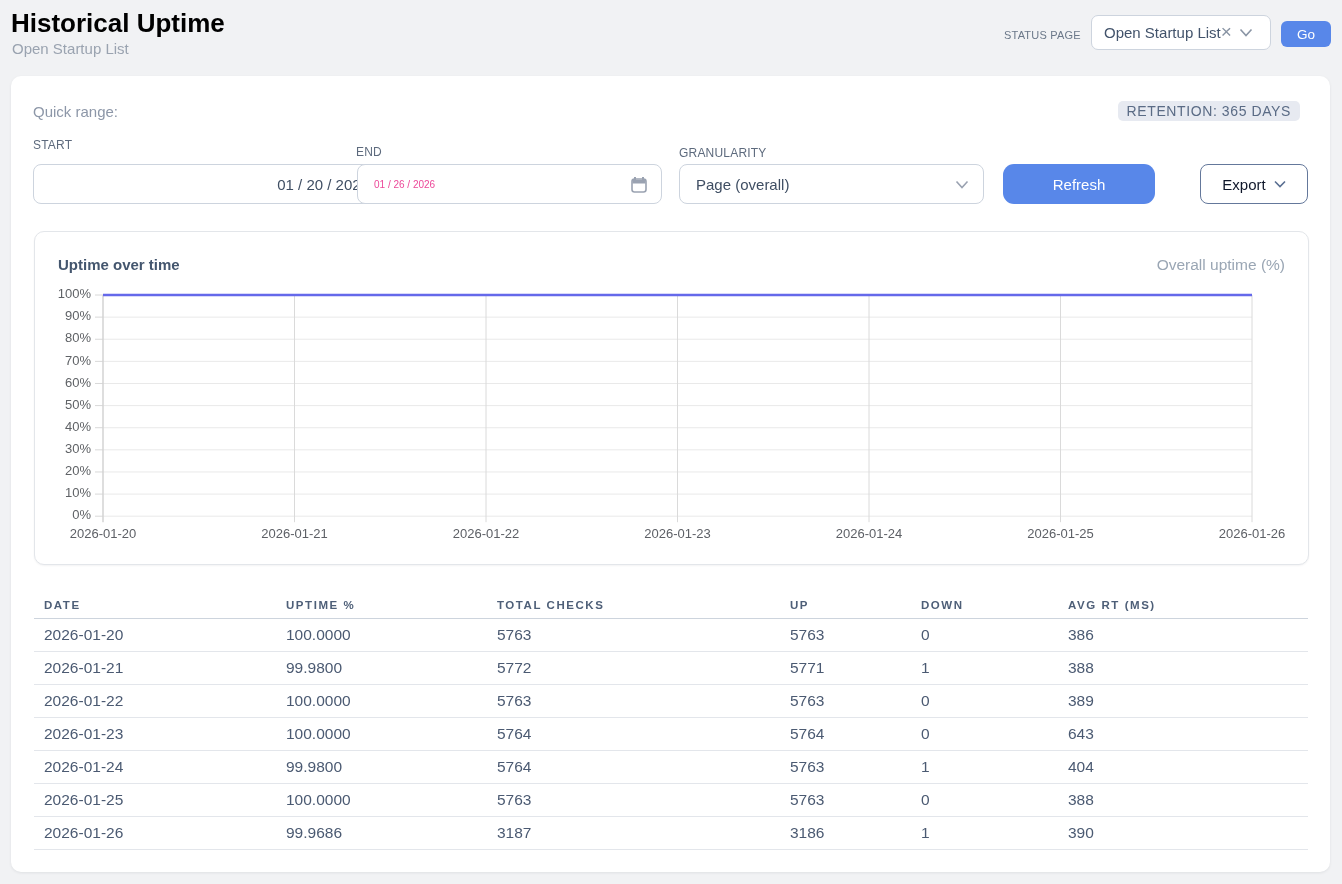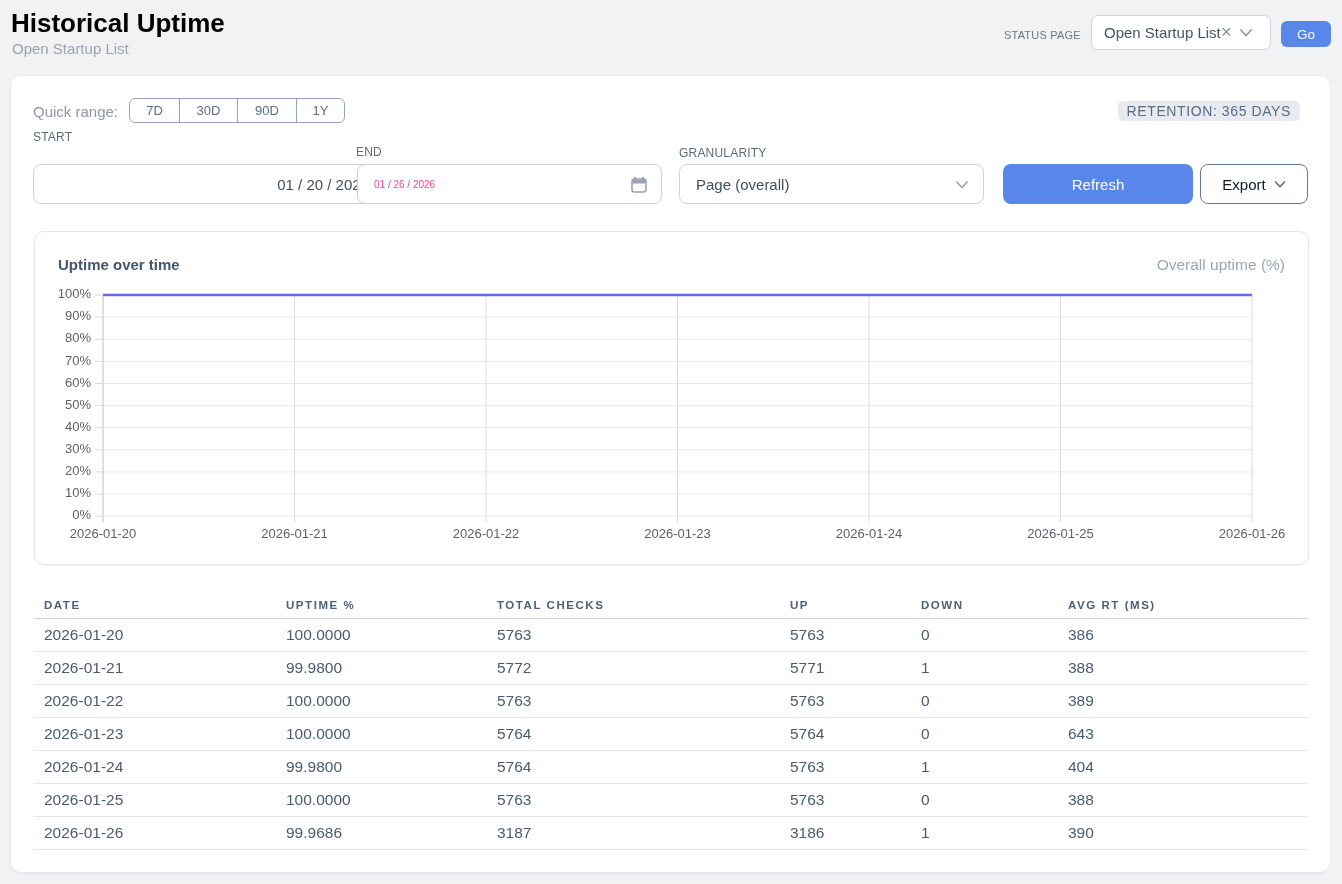--- a/index.html
+++ b/index.html
@@ -25,29 +25,23 @@
     <span style="font-size:19px; color:#8893a3; margin-top:-1px;">×</span>
     <svg style="margin-left:7px;" width="14" height="9" viewBox="0 0 14 9">
         <path d="M1.5 1.5 L7 7.5 L12.5 1.5" fill="none" stroke="#8a95a5" stroke-width="1.6"></path>
       </svg>
   </div>
   <div class="abs btn-blue" style="left:1281px; top:21px; width:50px; height:26px; border-radius:6px; font-size:13.5px;">Go</div>
 
   <div class="abs" style="left:11px; top:76px; width:1319px; height:796px; background:#fff; border-radius:10px; box-shadow:0 1px 3px rgba(16,24,40,.08);">
 
     <div class="abs" style="left:22px; top:27px; font-size:15px; color:#8d97a8;">Quick range:</div>
-    <div class="abs" style="left:118px; top:22px; height:25px; display:flex; border:1px solid #93a3bd; border-radius:6px; overflow:hidden;">
-      <div style="width:49px; display:flex; align-items:center; justify-content:center; font-size:13px; color:#5b6d8a;">7D</div>
-      <div style="width:58px; display:flex; align-items:center; justify-content:center; font-size:13px; color:#5b6d8a; border-left:1px solid #93a3bd;">30D</div>
-      <div style="width:59px; display:flex; align-items:center; justify-content:center; font-size:13px; color:#5b6d8a; border-left:1px solid #93a3bd;">90D</div>
-      <div style="width:48px; display:flex; align-items:center; justify-content:center; font-size:13px; color:#5b6d8a; border-left:1px solid #93a3bd;">1Y</div>
-    </div>
     <div class="abs" style="right:30px; top:25px; height:20px; background:#e7eaf1; border-radius:5px; display:flex; align-items:center; padding:0 9px; font-size:14px; font-weight:400; color:#5a6b85; letter-spacing:0.6px;">RETENTION: 365 DAYS</div>
 
-    <div class="abs lbl" style="left:22px; top:54px;">START</div>
+    <div class="abs lbl" style="left:22px; top:62px;">START</div>
     <div class="abs lbl" style="left:345px; top:69px;">END</div>
     <div class="abs lbl" style="left:668px; top:70px;">GRANULARITY</div>
 
     <div class="abs inputbox" style="left:22px; top:88px; width:367px; padding:0 14px 0 16px; justify-content:flex-end;">
       <span style="font-size:15px; color:#3f4e63;">01 / 20 / 2026</span>
       <svg width="16" height="17" viewBox="0 0 16 17">
           <path d="M4 1 V4 M12 1 V4" stroke="#9aa2b1" stroke-width="2" fill="none"></path>
           <rect x="1" y="3" width="14" height="13" rx="2.5" fill="none" stroke="#9aa2b1" stroke-width="1.6"></rect>
           <path d="M1.5 7.5 H14.5 V4.5 A1.5 1.5 0 0 0 13 3.8 H3 A1.5 1.5 0 0 0 1.5 4.5 Z" fill="#9aa2b1"></path>
         </svg>
@@ -59,21 +53,21 @@
           <rect x="1" y="3" width="14" height="13" rx="2.5" fill="none" stroke="#9aa2b1" stroke-width="1.6"></rect>
           <path d="M1.5 7.5 H14.5 V4.5 A1.5 1.5 0 0 0 13 3.8 H3 A1.5 1.5 0 0 0 1.5 4.5 Z" fill="#9aa2b1"></path>
         </svg>
     </div>
     <div class="abs inputbox" style="left:668px; top:88px; width:305px; padding:0 14px 0 16px; justify-content:space-between;">
       <span style="font-size:15px; color:#3f4e63;">Page (overall)</span>
       <svg width="14" height="9" viewBox="0 0 14 9">
           <path d="M1.5 1.5 L7 7.5 L12.5 1.5" fill="none" stroke="#9aa2b1" stroke-width="1.6"></path>
         </svg>
     </div>
-    <div class="abs btn-blue" style="left:992px; top:88px; width:190px; height:40px; font-size:15px;">Refresh</div>
+    <div class="abs btn-blue" style="left:992px; top:88px; width:152px; height:40px; font-size:15px;border-radius:11px;">Refresh</div>
     <div class="abs" style="left:1189px; top:88px; width:108px; height:40px; border:1.5px solid #64789b; border-radius:8px; display:flex; align-items:center; justify-content:center; font-size:15px; color:#0f172a; background:#fff;">Export
       <svg style="margin-left:8px;" width="12" height="8" viewBox="0 0 12 8">
           <path d="M1 1.5 L6 6.5 L11 1.5" fill="none" stroke="#5a6f92" stroke-width="1.6"></path>
         </svg>
     </div>
 
     <div class="abs" style="left:23px; top:155px; width:1275px; height:334px; background:#fff; border:1px solid #e3e6ea; border-radius:10px; box-shadow:0 1px 2px rgba(16,24,40,.05);">
       <div class="abs" style="left:23px; top:24px; font-size:15px; font-weight:700; color:#44566e;">Uptime over time</div>
       <div class="abs" style="right:23px; top:24px; font-size:15.5px; color:#9aa6b4;">Overall uptime (%)</div>
       <svg class="abs" style="left:0; top:0;" width="1273" height="332" viewBox="0 0 1273 332" font-family="Liberation Sans, sans-serif">

